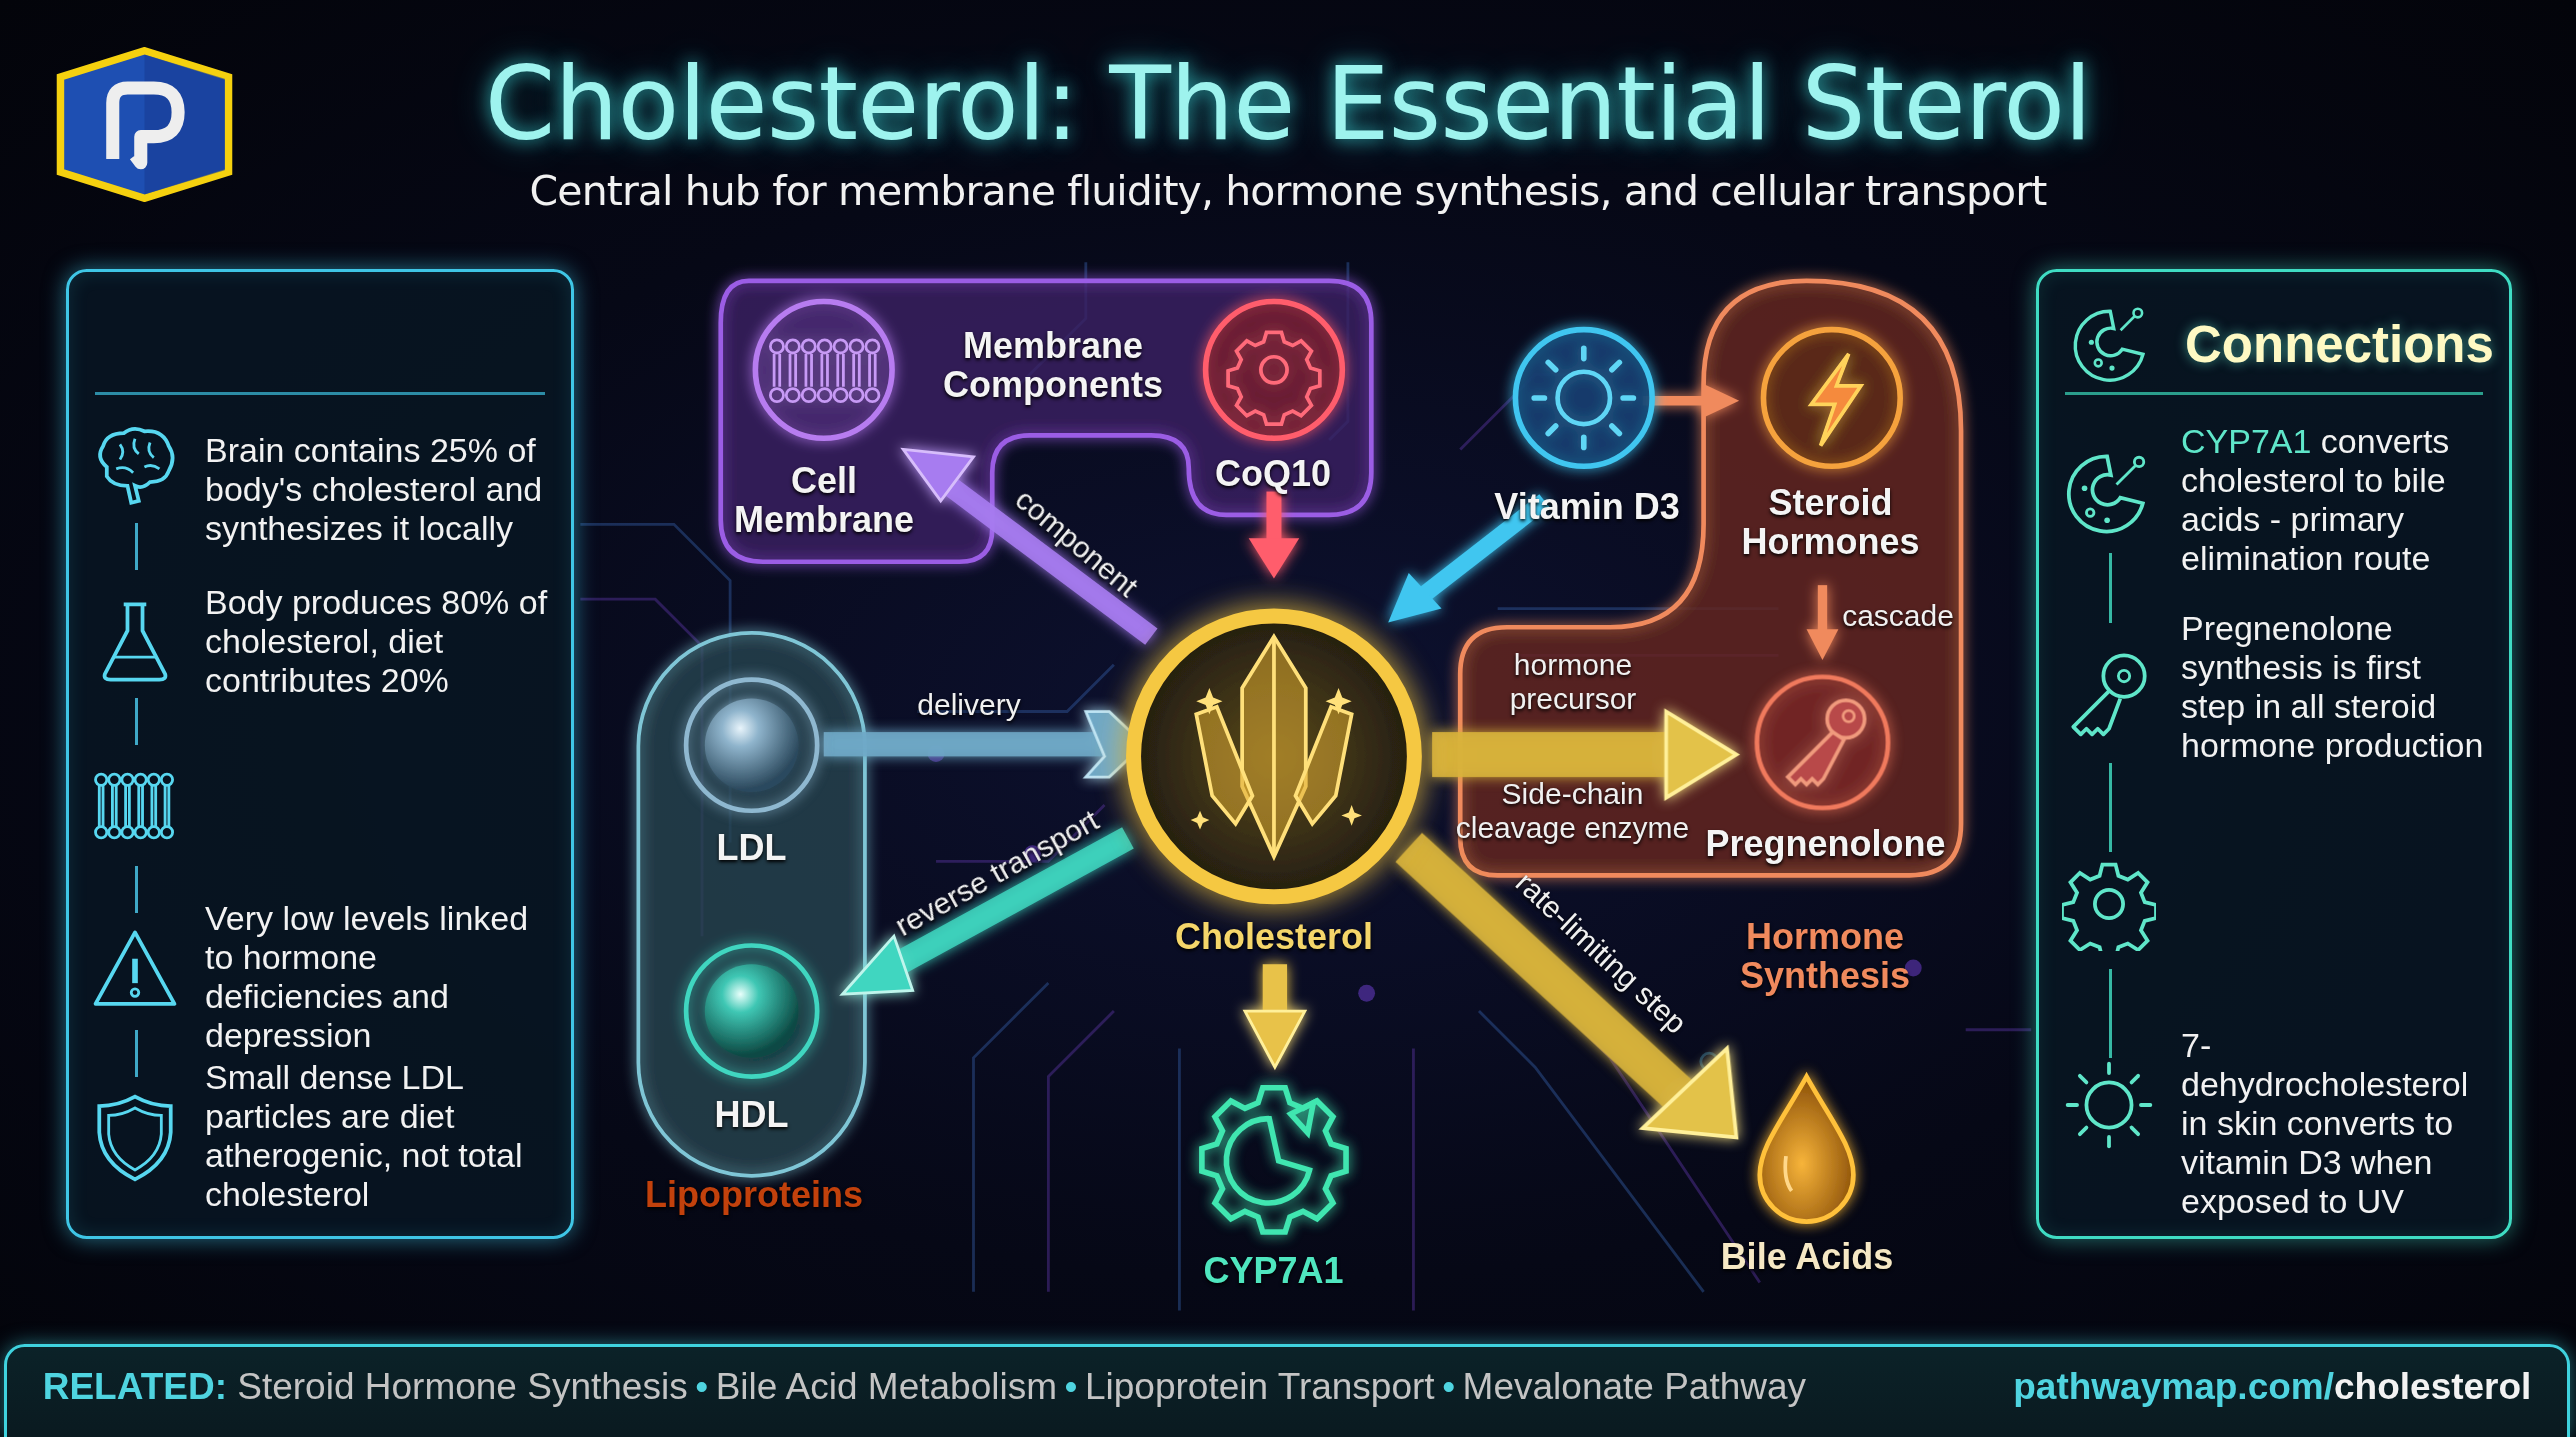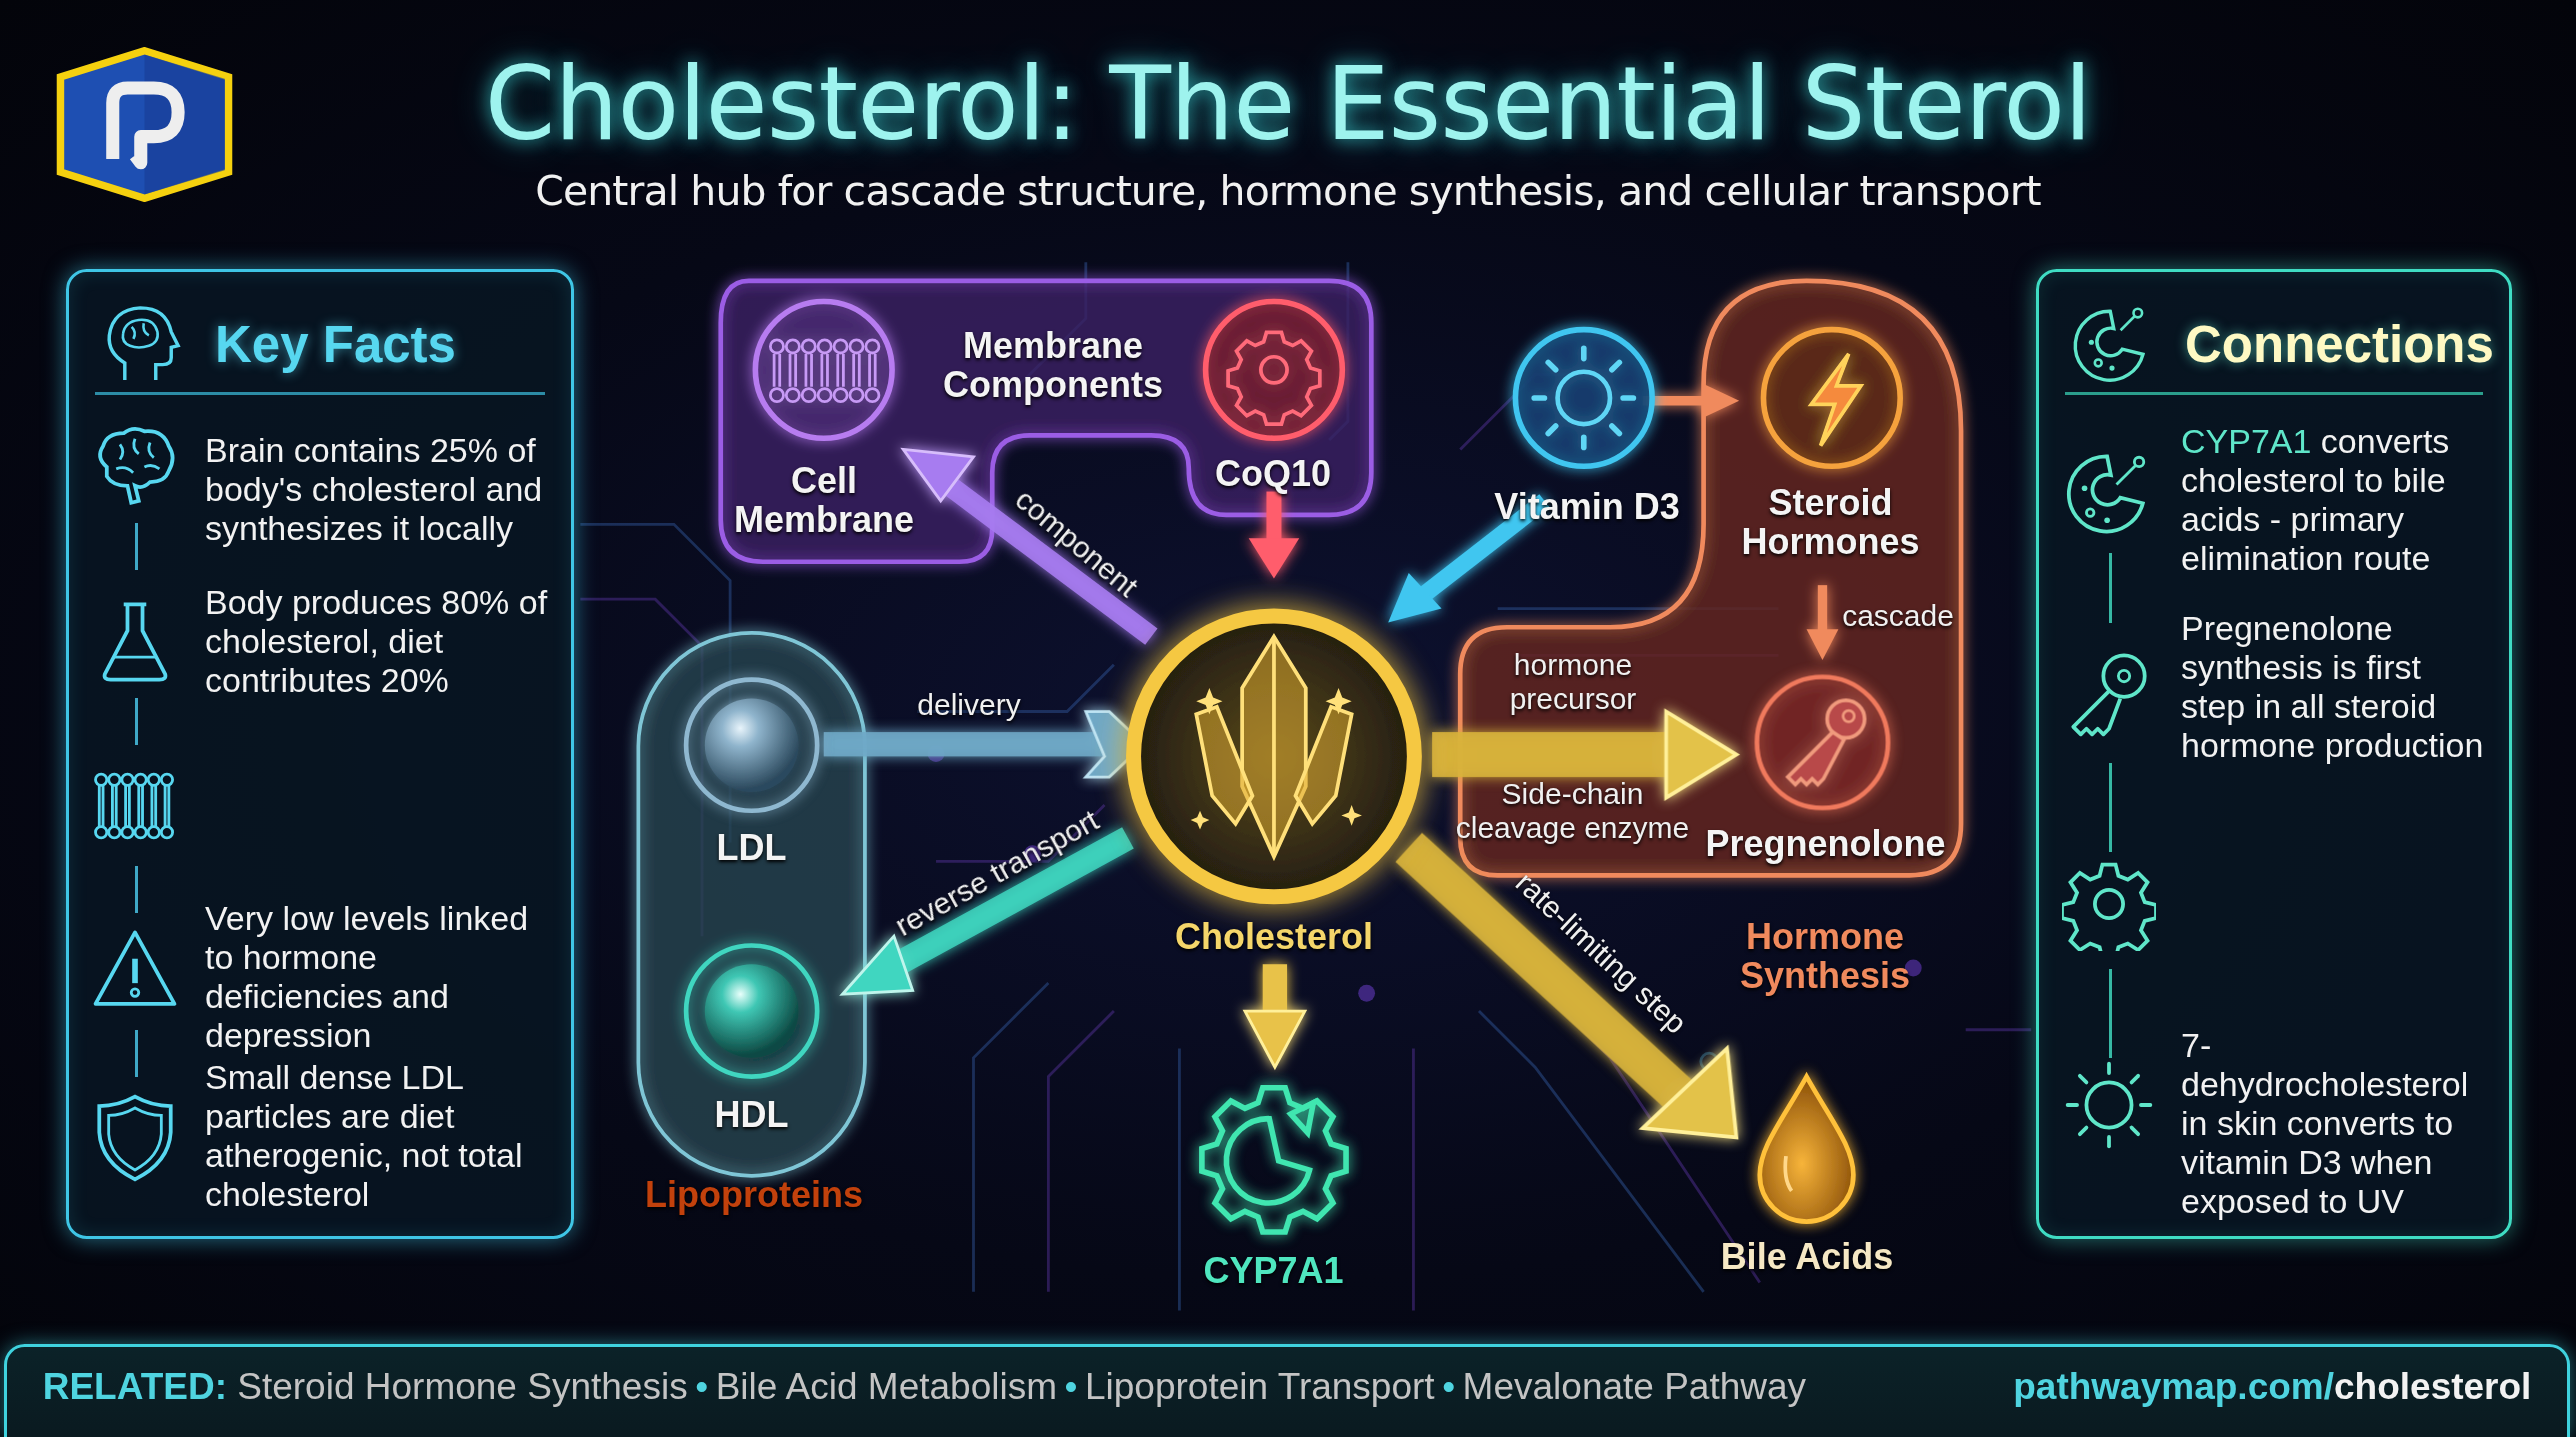--- a/index.html
+++ b/index.html
@@ -245,30 +245,23 @@
 </svg>
 
 <svg class="logo" viewBox="0 0 200 166">
   <path d="M100 4 L190 32 L190 134 L100 162 L10 134 L10 32 Z" fill="#1e4fb2" stroke="#f5d10f" stroke-width="8"></path>
   <path d="M100 8 L186 34 L186 132 L100 158 Z" fill="#173c94" opacity=".6"></path>
   <path d="M66 120 V60 Q66 44 82 44 H110 Q136 44 136 70 Q136 96 110 96 H96 V124 L90 116" fill="none" stroke="#eeeeee" stroke-width="14" stroke-linejoin="round"></path>
   <text x="100" y="105" text-anchor="middle" font-size="1" fill="transparent">P</text>
 </svg>
 
 <div class="title">Cholesterol: The Essential Sterol</div>
-<div class="subtitle">Central hub for cascade structure, hormone synthesis, and cellular transport</div>
+<div class="subtitle">Central hub for membrane fluidity, hormone synthesis, and cellular transport</div>
 
 <div class="panel left">
-  <div class="panel-head">
-    <svg class="hicon" viewBox="0 0 100 100">
-      <path d="M30 92 V72 Q10 60 12 40 Q16 10 48 8 Q78 8 84 36 L92 52 L84 54 V66 Q84 74 74 74 H66 V92" fill="none" stroke="#57d7f0" stroke-width="4"></path>
-      <path d="M28 38 Q30 24 46 22 Q64 20 68 36 Q70 48 58 52 Q46 56 36 52 Q26 48 28 38 Z M38 30 Q44 36 40 44 M52 26 Q50 36 58 40" fill="none" stroke="#57d7f0" stroke-width="3"></path>
-    </svg>
-    <span class="panel-title">Key Facts</span>
-  </div>
   <div class="panel-rule"></div>
 
   <svg class="ficon" style="top:148px" viewBox="0 0 100 100">
     <path d="M20 50 Q8 40 16 28 Q20 14 38 14 Q48 6 60 12 Q80 10 86 28 Q94 40 86 54 Q82 66 66 66 Q58 74 50 70 L54 86 L46 88 L42 70 Q26 70 20 60 Z" fill="none" stroke="#57d7f0" stroke-width="4"></path>
     <path d="M34 26 Q40 34 34 42 M50 20 Q46 30 54 36 M66 24 Q62 34 70 40 M30 52 Q40 48 48 56 M60 50 Q68 46 76 52" fill="none" stroke="#57d7f0" stroke-width="3"></path>
   </svg>
   <div class="fact" style="top:159px">Brain contains 25% of body's cholesterol and synthesizes it locally</div>
   <div class="vline" style="left:66px;top:251px;height:47px"></div>
 
   <svg class="ficon" style="top:323px" viewBox="0 0 100 100">

